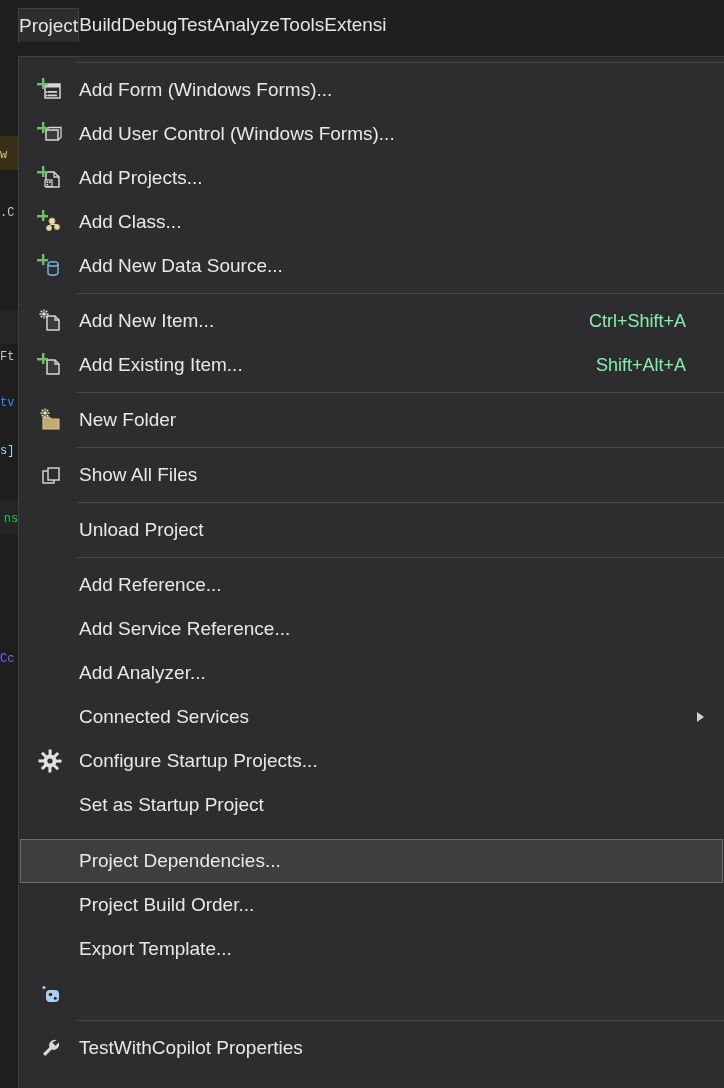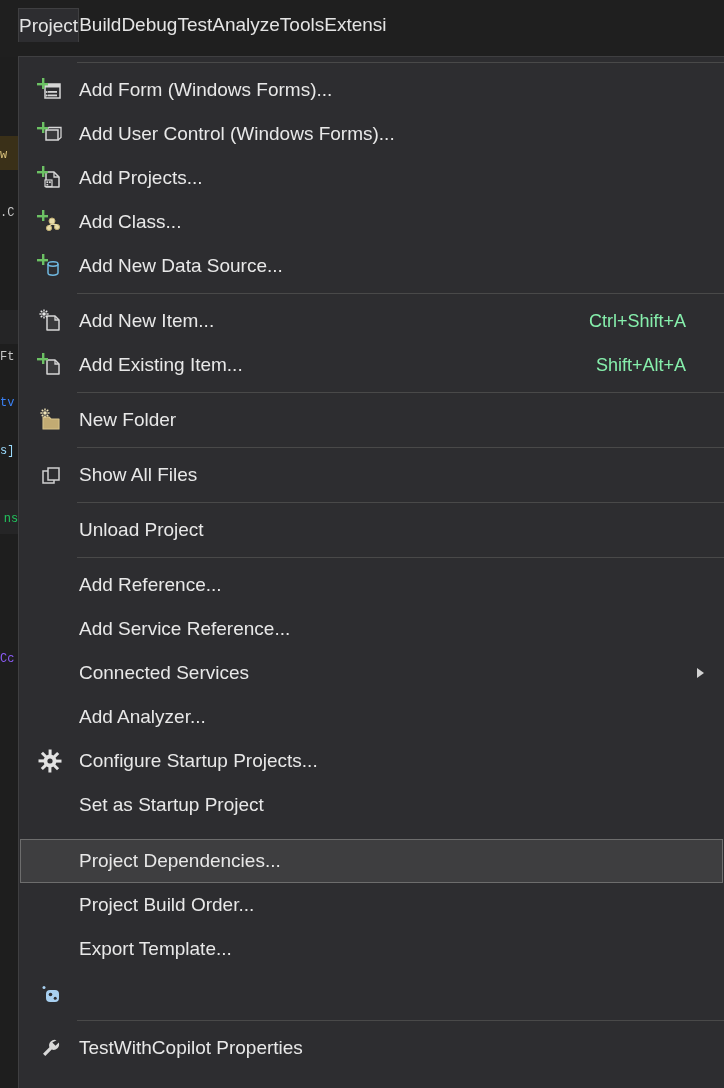--- a/index.html
+++ b/index.html
@@ -319,26 +319,26 @@
     <div class="menu-item">
       <span class="item-icon"></span>
       <span class="item-label">Add Reference...</span>
     </div>
     <div class="menu-item">
       <span class="item-icon"></span>
       <span class="item-label">Add Service Reference...</span>
     </div>
     <div class="menu-item">
       <span class="item-icon"></span>
+      <span class="item-label">Add Analyzer...</span>
+    </div>
+    <div class="menu-item">
+      <span class="item-icon"></span>
       <span class="item-label">Connected Services</span>
       <span class="submenu-arrow"></span>
-    </div>
-    <div class="menu-item">
-      <span class="item-icon"></span>
-      <span class="item-label">Add Analyzer...</span>
     </div>
     <div class="menu-item">
       <span class="item-icon">
         <svg width="26" height="26" viewBox="0 0 26 26">
           <g fill="#e2e2e2">
             <rect x="11.6" y="1.5" width="3" height="6" transform="rotate(0 13 13)"></rect>
             <rect x="11.6" y="1.5" width="3" height="6" transform="rotate(45 13 13)"></rect>
             <rect x="11.6" y="1.5" width="3" height="6" transform="rotate(90 13 13)"></rect>
             <rect x="11.6" y="1.5" width="3" height="6" transform="rotate(135 13 13)"></rect>
             <rect x="11.6" y="1.5" width="3" height="6" transform="rotate(180 13 13)"></rect>

